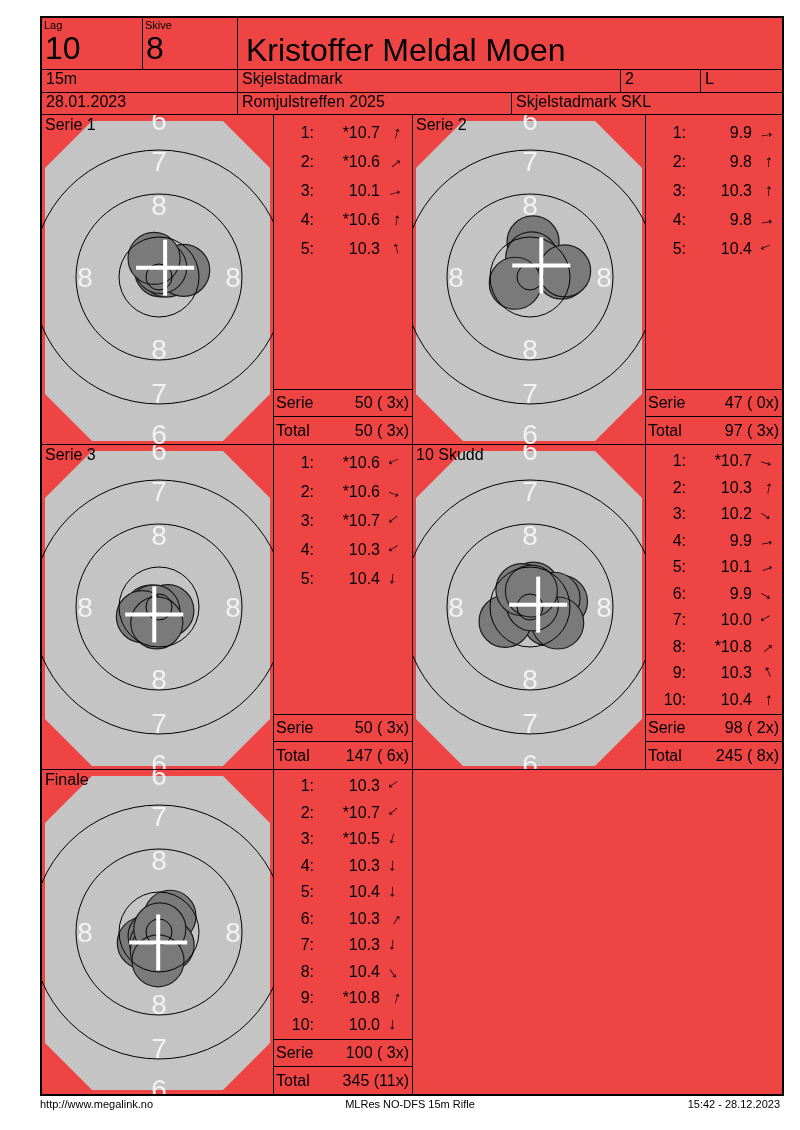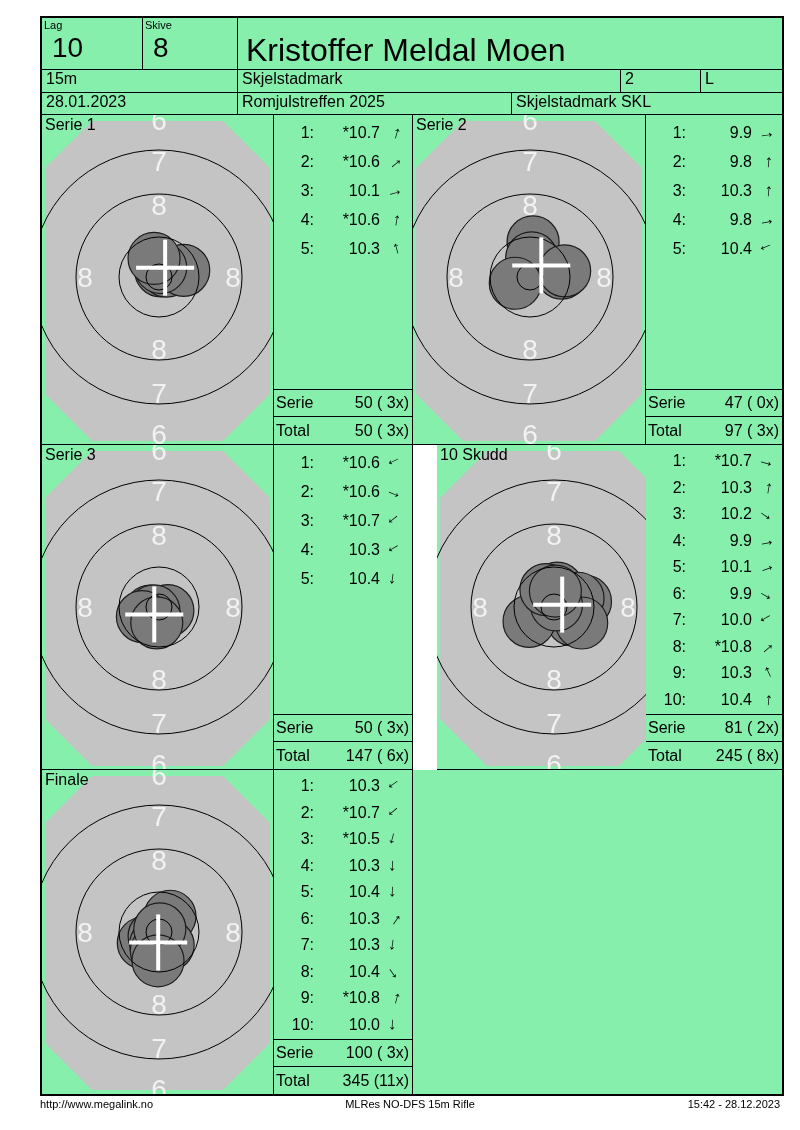--- a/index.html
+++ b/index.html
@@ -1,23 +1,23 @@
 <!DOCTYPE html>
 <html><head>
 <meta charset="utf-8">
 <style>
   html,body{margin:0;padding:0;background:#fff;}
   body{width:800px;height:1130px;font-family:"Liberation Sans",sans-serif;color:#000;}
   .page{position:relative;width:800px;height:1130px;background:#fff;overflow:hidden;}
   .sheet{position:absolute;left:40px;top:16px;width:740px;height:1076px;border:2px solid #000;}
-  .cell{position:absolute;box-sizing:border-box;background:#86efac;}
+  .cell{position:absolute;box-sizing:border-box;background:#ef4444;}
   .br{border-right:1px solid #000;}
   .bb{border-bottom:1px solid #000;}
   .mini{font-size:11px;line-height:12px;padding:1px 0 0 2px;}
-  .big{font-size:28px;line-height:34px;padding-left:10px;font-weight:normal;}
+  .big{font-size:32px;line-height:34px;padding-left:3px;font-weight:normal;}
   .namecell{display:flex;align-items:flex-end;padding:4px 0 3px 8px;font-size:32px;line-height:32px;}
   .midcell{display:flex;padding-left:4px;font-size:16px;}
   
   .tcell{overflow:hidden;}
   .tlabel{position:absolute;top:1px;left:3px;font-size:16px;z-index:3;}
   svg.target{position:absolute;left:0;top:0;display:block;}
   
   .lcell{display:flex;flex-direction:column;}
   .shots{flex:1 1 auto;padding-top:3px;overflow:hidden;}
   .shot-row{display:flex;align-items:center;height:29px;font-size:16px;}
@@ -256,21 +256,21 @@
         </div>
       <div class="sumrow serierow">
         <span>Serie</span>
         <span>50 ( 3x)</span>
       </div>
       <div class="sumrow totalrow">
         <span>Total</span>
         <span>147 ( 6x)</span>
       </div>
     </div>
-    <div class="cell br bb tcell" style="left:371px;top:427px;width:233px;height:325px;margin-left:24px;">
+    <div class="cell br bb tcell" style="left:371px;top:427px;width:233px;height:325px;">
       <div class="tlabel">10 Skudd</div>
       <svg class="target" width="233" height="325" viewBox="0 0 233 325">
           <polygon points="50,6 182,6 229,53 229,274 182,321 50,321 3,274 3,53" fill="#c4c4c4"></polygon>
           <circle cx="123.18192528825007" cy="163.65644188865613" r="26" fill="#7a7a7a" stroke="#1c1c1c" stroke-width="1.2"></circle>
           <circle cx="120.33404501120506" cy="143.09169114216562" r="26" fill="#7a7a7a" stroke="#1c1c1c" stroke-width="1.2"></circle>
           <circle cx="135.34900579207343" cy="174.84811217426346" r="26" fill="#7a7a7a" stroke="#1c1c1c" stroke-width="1.2"></circle>
           <circle cx="148.51384809639066" cy="156.44325831465824" r="26" fill="#7a7a7a" stroke="#1c1c1c" stroke-width="1.2"></circle>
           <circle cx="141.05613109211927" cy="153.24428433086288" r="26" fill="#7a7a7a" stroke="#1c1c1c" stroke-width="1.2"></circle>
           <circle cx="144.71281292110203" cy="178" r="26" fill="#7a7a7a" stroke="#1c1c1c" stroke-width="1.2"></circle>
           <circle cx="92.05846837100816" cy="176.4" r="26" fill="#7a7a7a" stroke="#1c1c1c" stroke-width="1.2"></circle>
@@ -341,21 +341,21 @@
             <span class="sa"><span class="ar" style="transform: rotate(-115deg);">→</span></span>
           </div>
           <div class="shot-row ten">
             <span class="sn">10:</span>
             <span class="sv">10.4</span>
             <span class="sa"><span class="ar" style="transform: rotate(-85deg);">→</span></span>
           </div>
         </div>
       <div class="sumrow serierow">
         <span>Serie</span>
-        <span>81 ( 2x)</span>
+        <span>98 ( 2x)</span>
       </div>
       <div class="sumrow totalrow">
         <span>Total</span>
         <span>245 ( 8x)</span>
       </div>
     </div>
 
     <div class="cell br tcell" style="left:0;top:752px;width:232px;height:324px;">
       <div class="tlabel">Finale</div>
       <svg class="target" width="232" height="324" viewBox="0 0 232 324">

